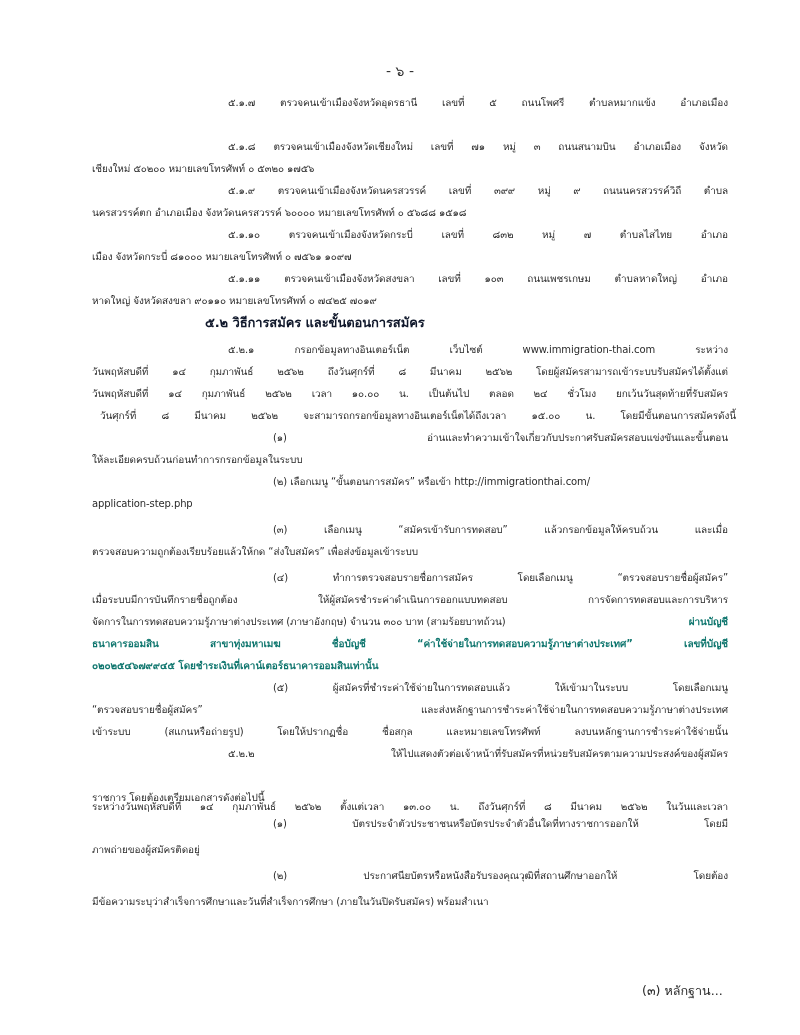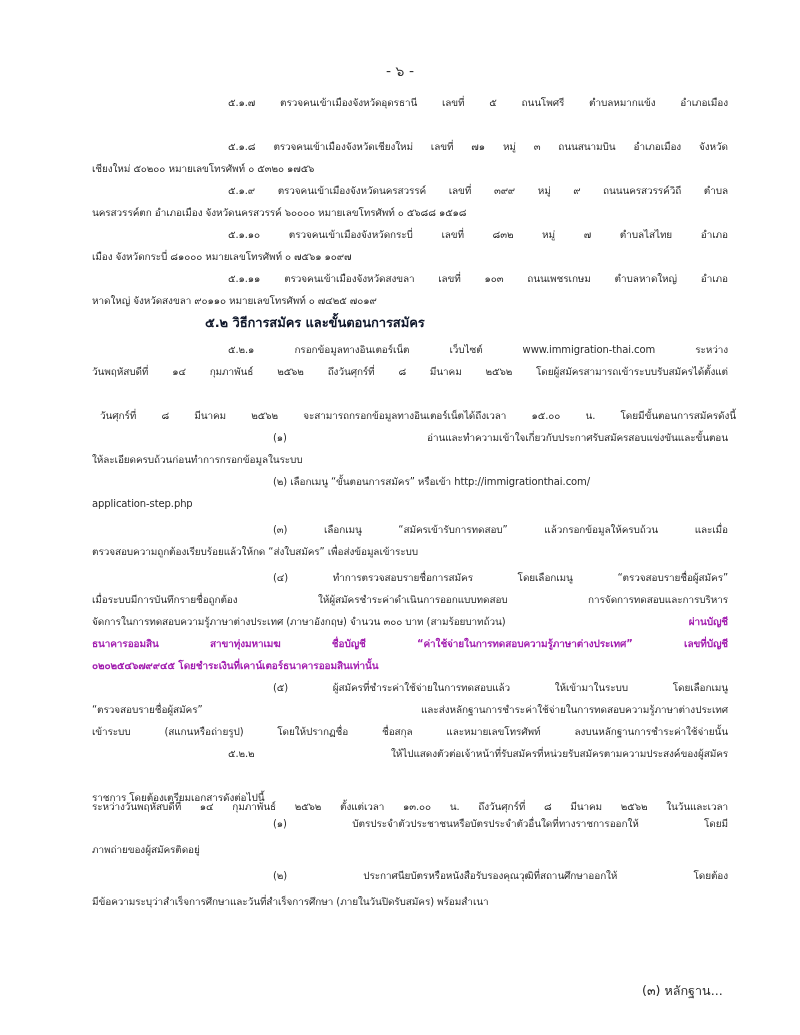--- a/index.html
+++ b/index.html
@@ -11,21 +11,21 @@
   .page { position: absolute; left: 0; top: 0; width: 800px; height: 1035px; }
   .page-number {
     position: absolute; top: 60px; left: 0; width: 800px; text-align: center;
     font-size: 14px; color: #333;
   }
   .line {
     position: absolute; white-space: nowrap; font-size: 10px; line-height: 22px;
     letter-spacing: -0.1px;
   }
   .justify { text-align: justify; text-align-last: justify; }
-  .bold { font-weight: bold; color: #a21caf; }
+  .bold { font-weight: bold; color: #0f766e; }
   .heading { font-weight: bold; font-size: 13px; color: #0f172a; }
   .footer-note {
     position: absolute; top: 981px; left: 642px; font-size: 12.6px; line-height: 20px;
   }
 </style>
 </head>
 <body>
 
 <div class="page">
 
@@ -42,20 +42,21 @@
   <div class="line justify" style="top:224px; left:228px; width:500px;">๕.๑.๑๐ ตรวจคนเข้าเมืองจังหวัดกระบี่    เลขที่ ๘๓๒ หมู่ ๗ ตำบลไสไทย อำเภอ</div>
   <div class="line" style="top:246px; left:92px;">เมือง จังหวัดกระบี่  ๘๑๐๐๐ หมายเลขโทรศัพท์ ๐ ๗๕๖๑  ๑๐๙๗</div>
 
   <div class="line justify" style="top:268px; left:228px; width:500px;">๕.๑.๑๑ ตรวจคนเข้าเมืองจังหวัดสงขลา เลขที่ ๑๐๓ ถนนเพชรเกษม ตำบลหาดใหญ่ อำเภอ</div>
   <div class="line" style="top:290px; left:92px;">หาดใหญ่ จังหวัดสงขลา ๙๐๑๑๐ หมายเลขโทรศัพท์ ๐ ๗๔๒๕ ๗๐๑๙</div>
 
   <div class="line heading" style="top:312px; left:205px;">๕.๒ วิธีการสมัคร และขั้นตอนการสมัคร</div>
 
   <div class="line justify" style="top:339px; left:228px; width:500px;">๕.๒.๑ กรอกข้อมูลทางอินเตอร์เน็ต เว็บไซต์ www.immigration-thai.com   ระหว่าง</div>
   <div class="line justify" style="top:361px; left:92px; width:636px;">วันพฤหัสบดีที่ ๑๔ กุมภาพันธ์ ๒๕๖๒ ถึงวันศุกร์ที่ ๘ มีนาคม ๒๕๖๒ โดยผู้สมัครสามารถเข้าระบบรับสมัครได้ตั้งแต่</div>
+  <div class="line justify" style="top:383px; left:92px; width:636px;">วันพฤหัสบดีที่ ๑๔ กุมภาพันธ์ ๒๕๖๒ เวลา ๑๐.๐๐ น. เป็นต้นไป ตลอด ๒๔ ชั่วโมง   ยกเว้นวันสุดท้ายที่รับสมัคร</div>
   <div class="line justify" style="top:405px; left:100px; width:636px;">วันศุกร์ที่ ๘ มีนาคม ๒๕๖๒ จะสามารถกรอกข้อมูลทางอินเตอร์เน็ตได้ถึงเวลา ๑๕.๐๐ น. โดยมีขั้นตอนการสมัครดังนี้</div>
 
   <div class="line justify" style="top:427px; left:273px; width:455px;">(๑) อ่านและทำความเข้าใจเกี่ยวกับประกาศรับสมัครสอบแข่งขันและขั้นตอน</div>
   <div class="line" style="top:449px; left:92px;">ให้ละเอียดครบถ้วนก่อนทำการกรอกข้อมูลในระบบ</div>
 
   <div class="line" style="top:471px; left:273px;">(๒) เลือกเมนู “ขั้นตอนการสมัคร” หรือเข้า http://immigrationthai.com/</div>
   <div class="line" style="top:493px; left:92px;">application-step.php</div>
 
   <div class="line justify" style="top:519px; left:273px; width:455px;">(๓) เลือกเมนู “สมัครเข้ารับการทดสอบ” แล้วกรอกข้อมูลให้ครบถ้วน และเมื่อ</div>
   <div class="line" style="top:541px; left:92px;">ตรวจสอบความถูกต้องเรียบร้อยแล้วให้กด “ส่งใบสมัคร” เพื่อส่งข้อมูลเข้าระบบ</div>

